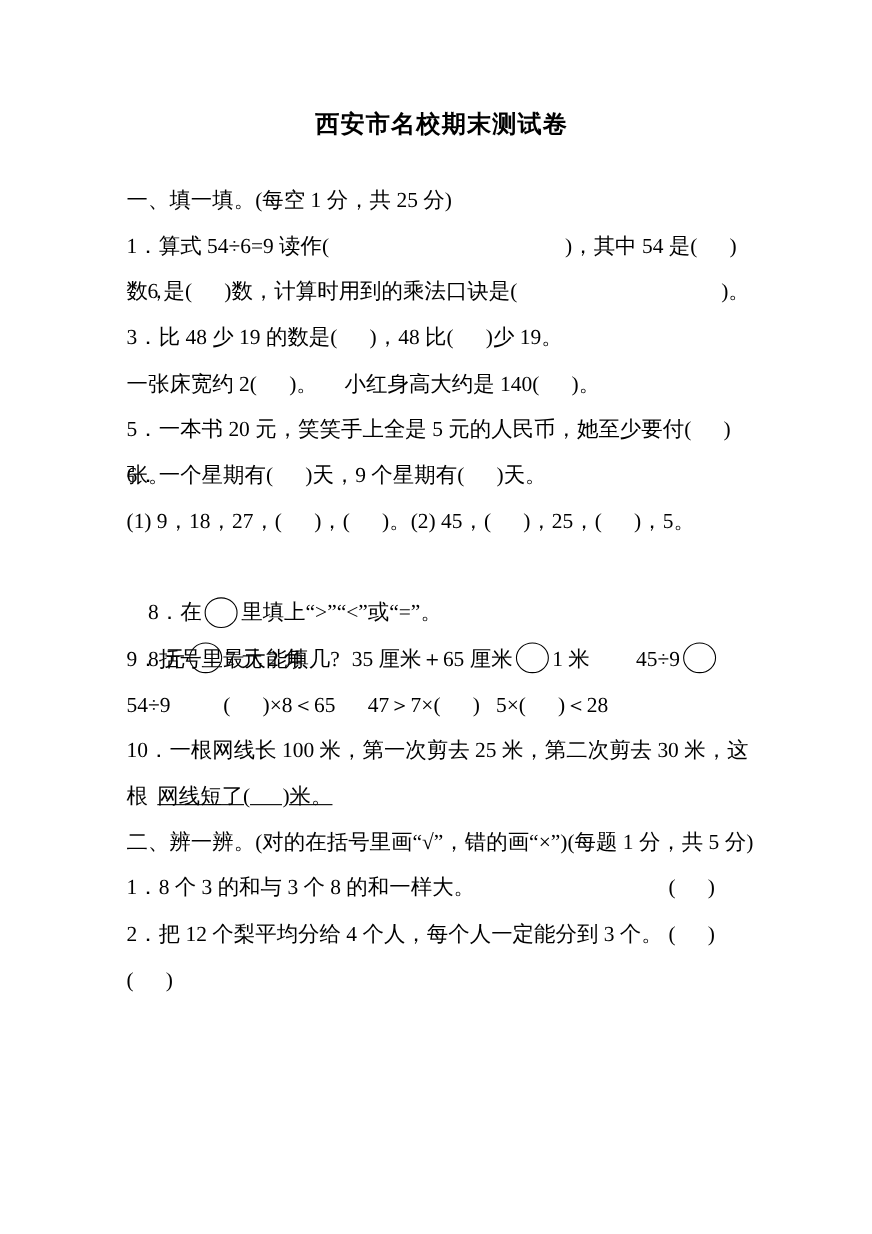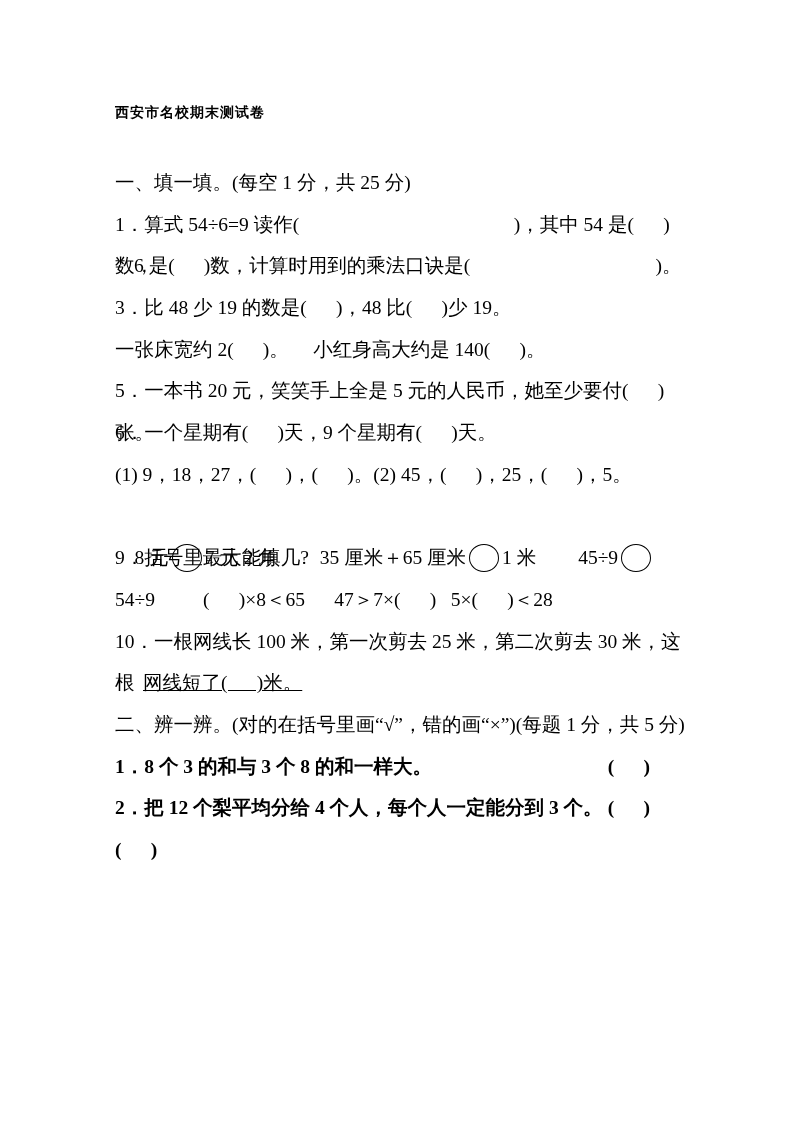--- a/index.html
+++ b/index.html
@@ -13,41 +13,40 @@
     height: 1122px;
     margin: 0 auto;
     background: #ffffff;
     box-sizing: border-box;
     padding: 98px 105px 0 115px;
     font-family: "Liberation Serif", "DejaVu Serif", serif;
     font-size: 19.5px;
     color: #000000;
   }
   .title {
-    text-align: left;
+    text-align: center;
     font-weight: bold;
-    font-size: 14px;
+    font-size: 22px;
     letter-spacing: 1px;
     margin: 0 0 34px 0;
     line-height: 30px;
   }
   .line {
     height: 41.7px;
     line-height: 41.7px;
     white-space: pre-wrap;
     overflow: visible;
   }
   .indent-sm   { padding-left: 19px; }
   .indent-md   { padding-left: 28px; text-decoration: underline; }
   .indent-big  { padding-left: 88px; }
   .tf-row {
     display: flex;
     justify-content: space-between;
     white-space: pre-wrap;
-    font-weight: bold;
   }
   .tf-row .answer { margin-right: 38px; }
   .circle {
     display: inline-block;
     width: 30px;
     height: 28px;
     border: 1.6px solid #000;
     border-radius: 50%;
     vertical-align: middle;
     margin: 0 3px;
@@ -73,20 +72,23 @@
   <div class="line">3．比 48 少 19 的数是(      )，48 比(      )少 19。</div>
 
   <div class="line">一张床宽约 2(      )。     小红身高大约是 140(      )。</div>
 
   <div class="line">5．一本书 20 元，笑笑手上全是 5 元的人民币，她至少要付(      )张。</div>
 
   <div class="line">6．一个星期有(      )天，9 个星期有(      )天。</div>
 
   <div class="line">(1) 9，18，27，(      )，(      )。(2) 45，(      )，25，(      )，5。</div>
 
+  <div class="line">
+    <span>8．在</span><span class="circle"></span><span>里填上“&gt;”“&lt;”或“=”。</span>
+  </div>
 
   <div class="line">
     <span>8 元</span><span class="circle"></span><span>7 元 2 角</span><span class="cmp-gap"></span><span>35 厘米＋65 厘米</span><span class="circle"></span><span>1 米</span><span class="cmp-gap"></span><span>45÷9</span><span class="circle"></span><span>54÷9</span>
   </div>
 
   <div class="line">9．括号里最大能填几?</div>
   <div class="line indent-big">(      )×8＜65      47＞7×(      )   5×(      )＜28</div>
 
   <div class="line">10．一根网线长 100 米，第一次剪去 25 米，第二次剪去 30 米，这根</div>
   <div class="line indent-md">网线短了(      )米。</div>

